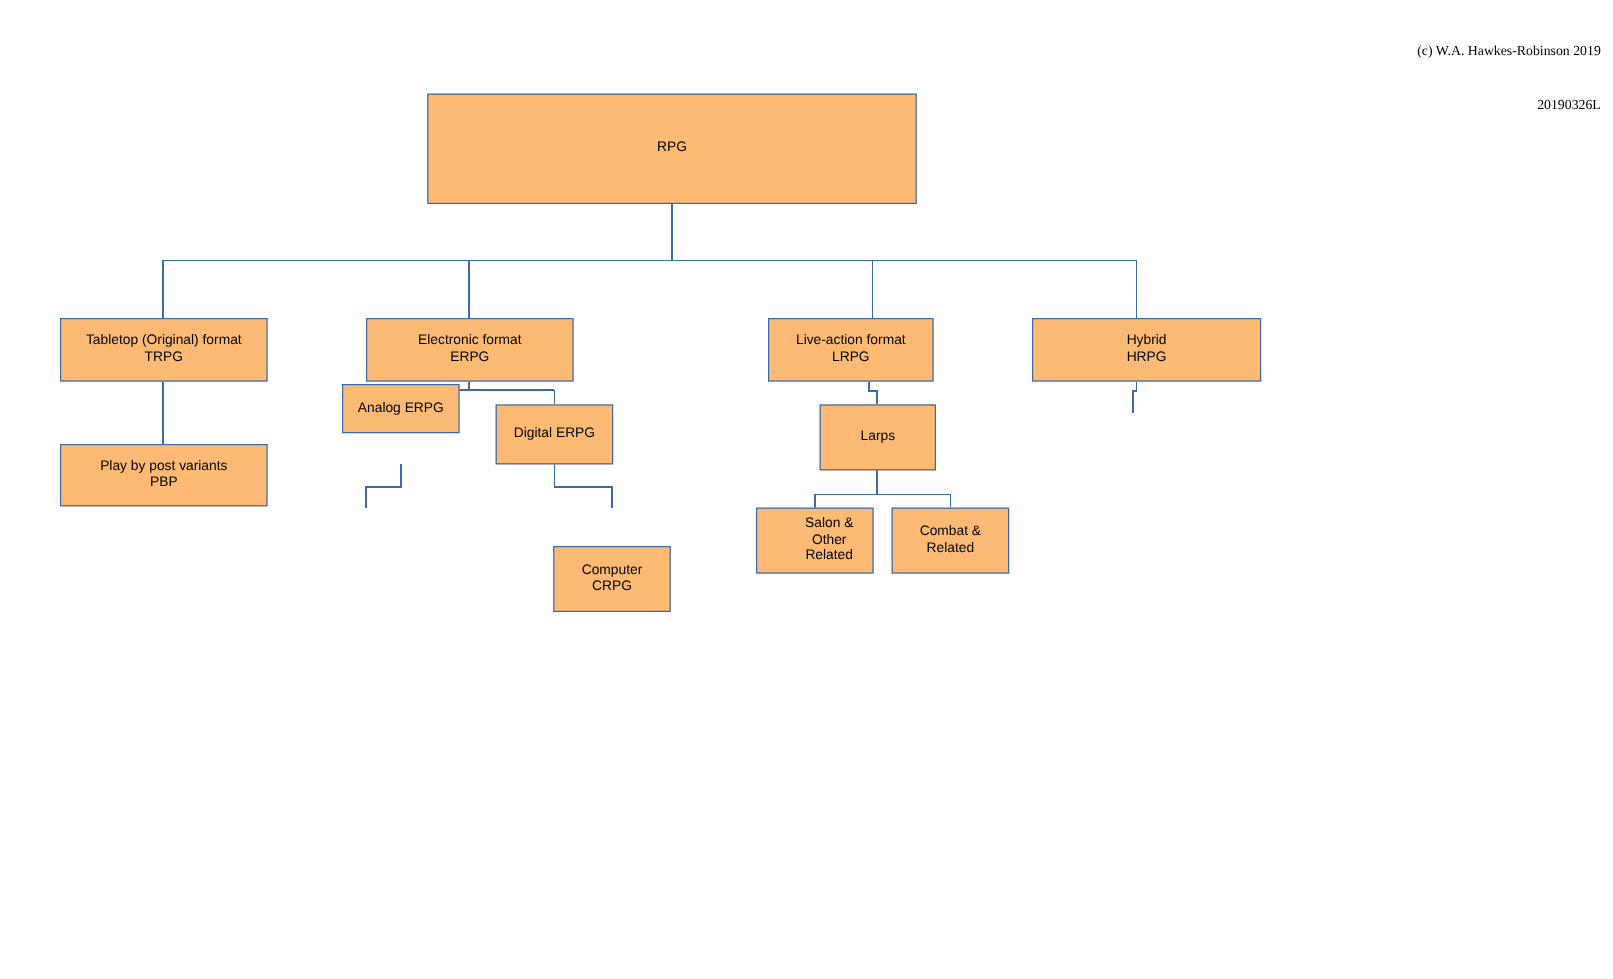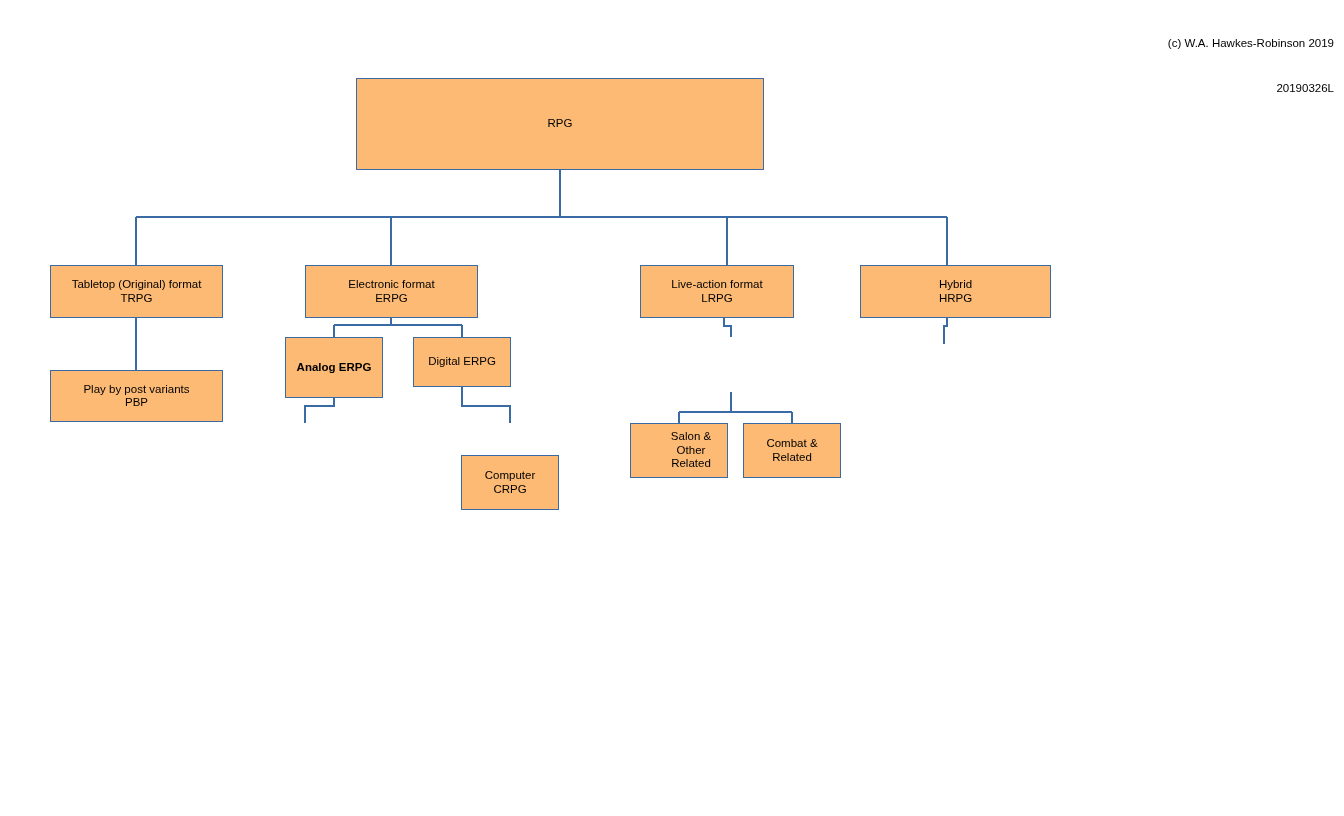--- a/index.html
+++ b/index.html
@@ -24,21 +24,21 @@
   .credit {
     position: absolute;
     top: 6px;
     right: 10px;
     text-align: right;
     font-size: 11.5px;
     line-height: 15px;
     color: #000000;
     white-space: pre;
   }
-  .credit span { display: block; }
+  .credit span { display: block; font-family: Liberation Serif, serif; }
 
   #edges {
     position: absolute;
     left: 0;
     top: 0;
     width: 1344px;
     height: 816px;
     pointer-events: none;
   }
 
@@ -109,43 +109,46 @@
   <div class="node" style="left:305px; top:265px; width:173px; height:53px;">
     <span>Electronic format
 ERPG</span>
   </div>
 
   <div class="node" style="left:50px; top:265px; width:173px; height:53px;">
     <span>Tabletop (Original) format
 TRPG</span>
   </div>
 
-  <div class="node" style="left:640px; top:265px; width:154px; height:53px;">
+  <div class="node" style="left:640px; top:265px; width:138px; height:53px;">
     <span>Live-action format
 LRPG</span>
   </div>
 
   <div class="node" style="left:860px; top:265px; width:191px; height:53px;">
     <span>Hybrid
 HRPG</span>
   </div>
 
   <div class="node" style="left:50px; top:370px; width:173px; height:52px;">
     <span>Play by post variants
 PBP</span>
   </div>
 
-  <div class="node" style="left:285px; top:337px; width:98px; height:61px;font-weight:bold;">
+  <div class="node" style="left:285px; top:320px; width:98px; height:41px;">
     <span>Analog ERPG</span>
   </div>
 
   <div class="node" style="left:413px; top:337px; width:98px; height:50px;">
     <span>Digital ERPG</span>
   </div>
 
+  <div class="node" style="left:683px; top:337px; width:97px; height:55px;">
+    <span>Larps</span>
+  </div>
 
 
 
   <div class="node" style="left:461px; top:423px; width:98px; height:55px;margin-top:32px;">
     <span>Computer
 CRPG</span>
   </div>
 
   <div class="node" style="left:630px; top:423px; width:98px; height:55px;padding-left:24px;">
     <span>Salon &amp; Other

